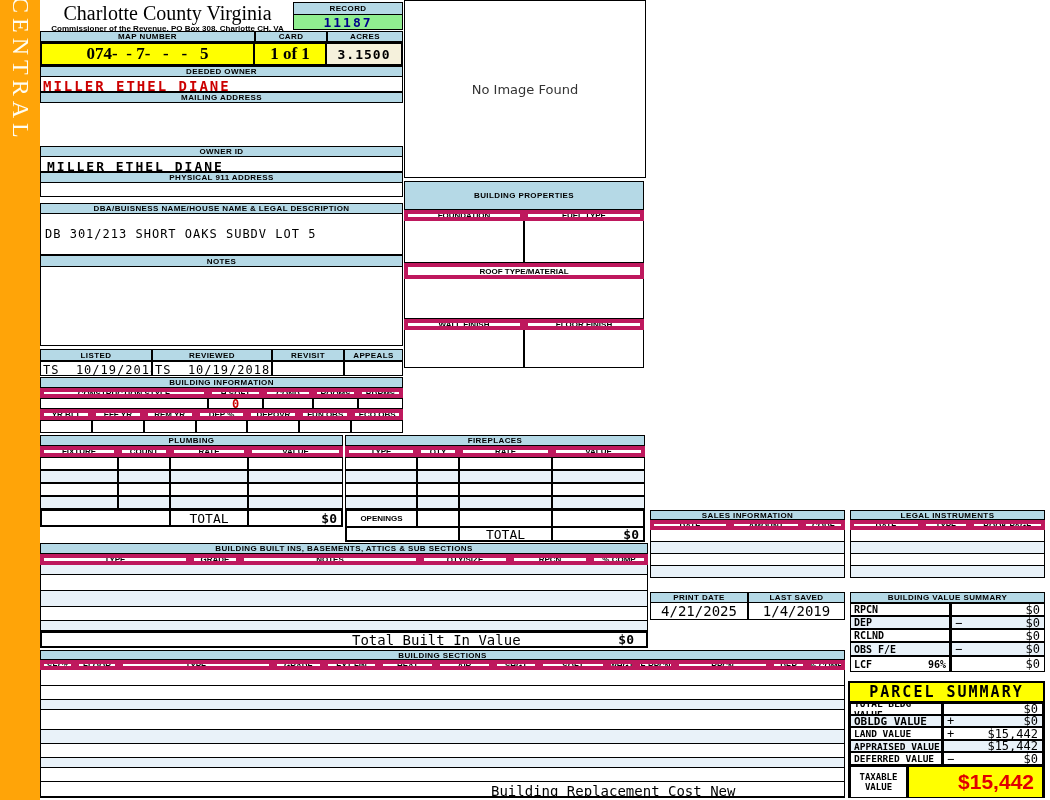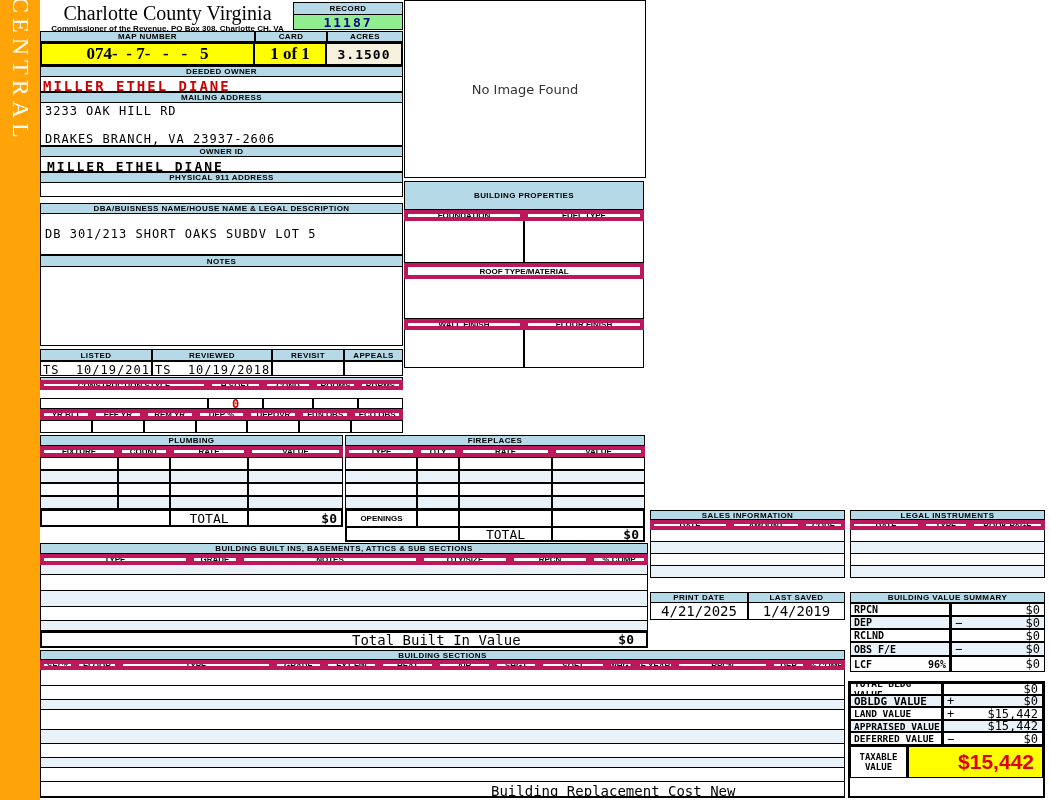--- a/index.html
+++ b/index.html
@@ -63,24 +63,20 @@
     <div class="b2 yellow mapnum pre" style="width:215px">074-  - 7-   -   -   5</div>
     <div class="b2 yellow mapnum" style="width:72px;border-left:none">1 of 1</div>
     <div class="b2 cream mapnum" style="width:76px;border-left:none;font:bold 13px 'DejaVu Sans Mono',monospace;letter-spacing:1px">3.1500</div>
   </div>
 
   <div class="abs bhdr" style="left:40px;top:66px;width:363px;height:11px">DEEDED OWNER</div>
   <div class="abs cell" style="left:40px;top:77px;width:363px;height:15px;border-top:none">
     <span class="redtxt" style="font:bold 14px 'DejaVu Sans Mono',monospace;letter-spacing:2px;padding-left:2px">MILLER ETHEL DIANE</span>
   </div>
   <div class="abs bhdr" style="left:40px;top:92px;width:363px;height:11px">MAILING ADDRESS</div>
-  <div class="abs cell" style="left:40px;top:103px;width:363px;height:43px;border-top:none">
-    <div class="v12" style="padding:1px 0 0 4px">3233 OAK HILL RD</div>
-    <div class="v12" style="padding:14px 0 0 4px">DRAKES BRANCH, VA 23937-2606</div>
-  </div>
   <div class="abs bhdr" style="left:40px;top:146px;width:363px;height:11px">OWNER ID</div>
   <div class="abs cell" style="left:40px;top:157px;width:363px;height:15px;border-top:none">
     <span style="font:bold 13px 'DejaVu Sans Mono',monospace;letter-spacing:2px;padding-left:6px">MILLER ETHEL DIANE</span>
   </div>
   <div class="abs bhdr" style="left:40px;top:172px;width:363px;height:11px">PHYSICAL 911 ADDRESS</div>
   <div class="abs cell" style="left:40px;top:183px;width:363px;height:14px;border-top:none"></div>
 
   <div class="abs bhdr" style="left:40px;top:203px;width:363px;height:11px">DBA/BUISNESS NAME/HOUSE NAME &amp; LEGAL DESCRIPTION</div>
   <div class="abs cell" style="left:40px;top:214px;width:363px;height:41px;border-top:none">
     <div class="v12" style="padding:13px 0 0 4px">DB 301/213 SHORT OAKS SUBDV LOT 5</div>
@@ -95,21 +91,21 @@
     <div class="bhdr" style="width:59px">APPEALS</div>
   </div>
   <div class="abs row" style="left:40px;top:361px;width:363px;height:15px">
     <div class="cell v12 pre" style="width:112px;padding:1px 0 0 2px">TS  10/19/2018</div>
     <div class="cell v12 pre" style="width:120px;padding:1px 0 0 2px">TS  10/19/2018</div>
     <div class="cell" style="width:72px"></div>
     <div class="cell" style="width:59px"></div>
   </div>
 
   <div class="abs bhdr" style="left:40px;top:377px;width:363px;height:11px">BUILDING INFORMATION</div>
-  <div class="abs row" style="left:40px;top:380px;width:363px;height:10px">
+  <div class="abs row" style="left:40px;top:388px;width:363px;height:10px">
     <div class="whdr" style="width:168px">CONSTRUCTION STYLE</div>
     <div class="whdr" style="width:55px">H SQFT</div>
     <div class="whdr" style="width:50px">COND</div>
     <div class="whdr" style="width:45px">ROOMS</div>
     <div class="whdr" style="width:45px">BDRMS</div>
   </div>
   <div class="abs row" style="left:40px;top:398px;width:363px;height:11px">
     <div class="cell" style="width:168px"></div>
     <div class="cell totlbl redtxt" style="width:55px;font-weight:bold;font-size:12px">0</div>
     <div class="cell" style="width:50px"></div>
@@ -364,39 +360,40 @@
       <div class="whdr" style="width:35px">SEC#</div>
       <div class="whdr" style="width:44px">FLOOR</div>
       <div class="whdr" style="width:154px">TYPE</div>
       <div class="whdr" style="width:51px">GRADE</div>
       <div class="whdr" style="width:55px">EXT FIN</div>
       <div class="whdr" style="width:57px">HEAT</div>
       <div class="whdr" style="width:57px">AIR</div>
       <div class="whdr" style="width:46px">SHGT</div>
       <div class="whdr" style="width:68px">SQFT</div>
       <div class="whdr" style="width:29px">WHGT</div>
-      <div class="whdr" style="width:39px">E YEAR</div>
+      <div class="whdr" style="width:39px">E RPCN</div>
       <div class="whdr" style="width:95px">RPCN</div>
       <div class="whdr" style="width:37px">DEP</div>
       <div class="whdr" style="width:38px">% COMP</div>
     </div>
     <div class="cell" style="height:16px;border-top:none"></div>
     <div class="cell" style="height:14px;border-top:none"></div>
     <div class="cell alt" style="height:10px;border-top:none"></div>
     <div class="cell" style="height:20px;border-top:none"></div>
     <div class="cell alt" style="height:14px;border-top:none"></div>
     <div class="cell" style="height:14px;border-top:none"></div>
     <div class="cell alt" style="height:10px;border-top:none"></div>
     <div class="cell" style="height:14px;border-top:none"></div>
     <div class="cell" style="height:16px;border-top:none;border-bottom-width:2px">
       <div class="v13" style="font-size:14px;padding:1px 0 0 450px">Building Replacement Cost New</div>
     </div>
   </div>
 
   <div class="abs b2" style="left:848px;top:681px;width:197px;height:117px">
+    <div class="ps-title" style="height:20px">PARCEL SUMMARY</div>
     <div class="row" style="height:12px">
       <div class="cell vs-lbl" style="width:92px;font-size:9.5px">TOTAL BLDG VALUE</div>
       <div class="cell vs-val" style="flex:1">
           <span class="vs-op"></span>
           <span>$0</span>
         </div>
     </div>
     <div class="row" style="height:12px">
       <div class="cell vs-lbl alt" style="width:92px;font-size:11px">OBLDG VALUE</div>
       <div class="cell vs-val alt" style="flex:1">

